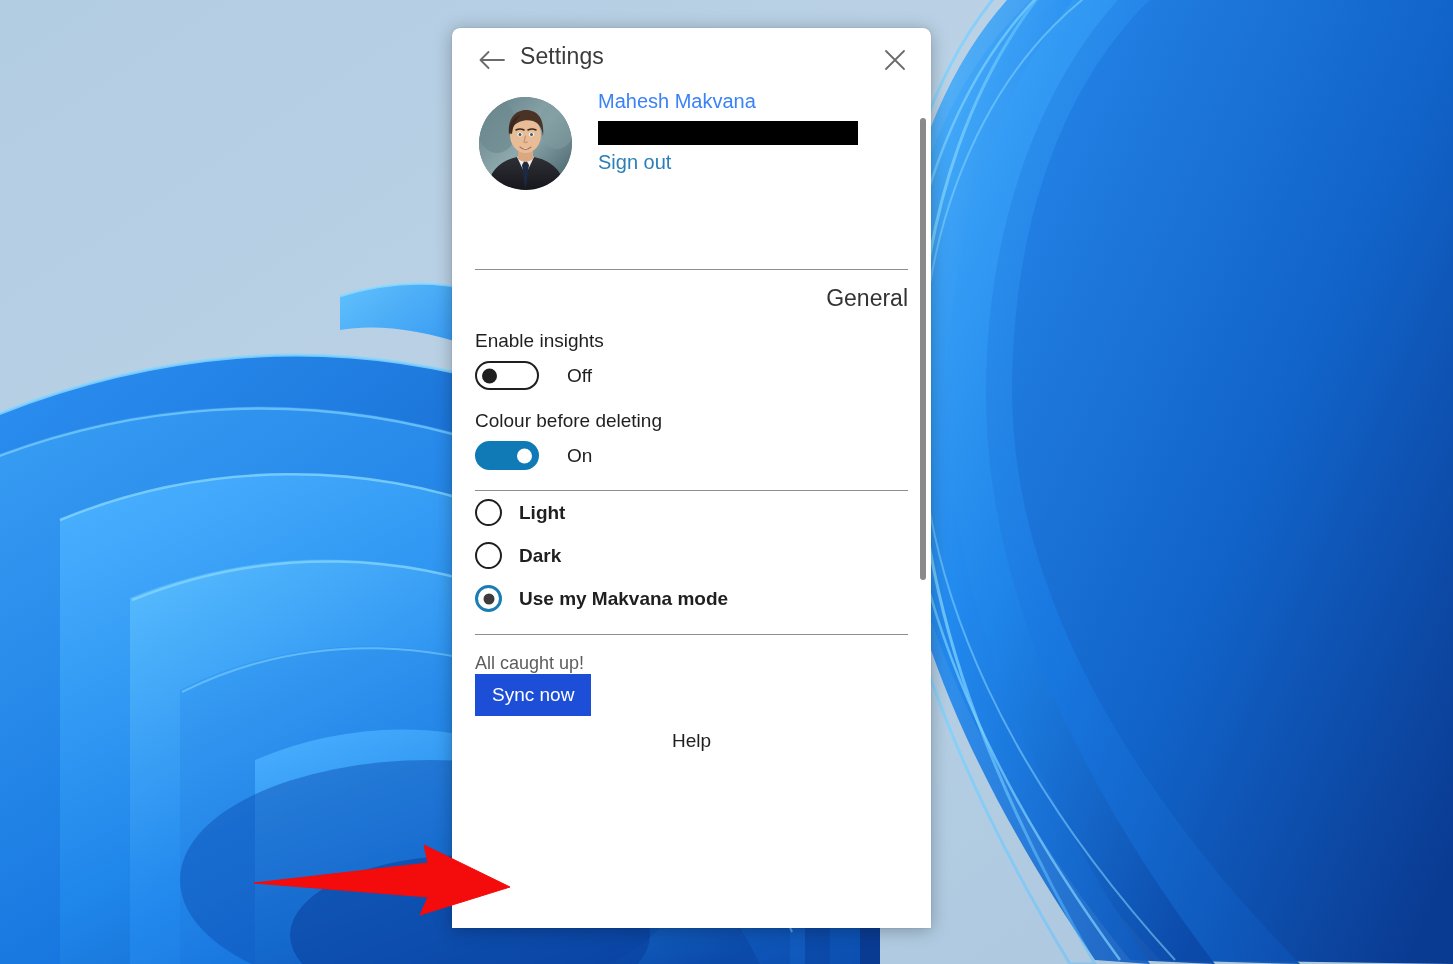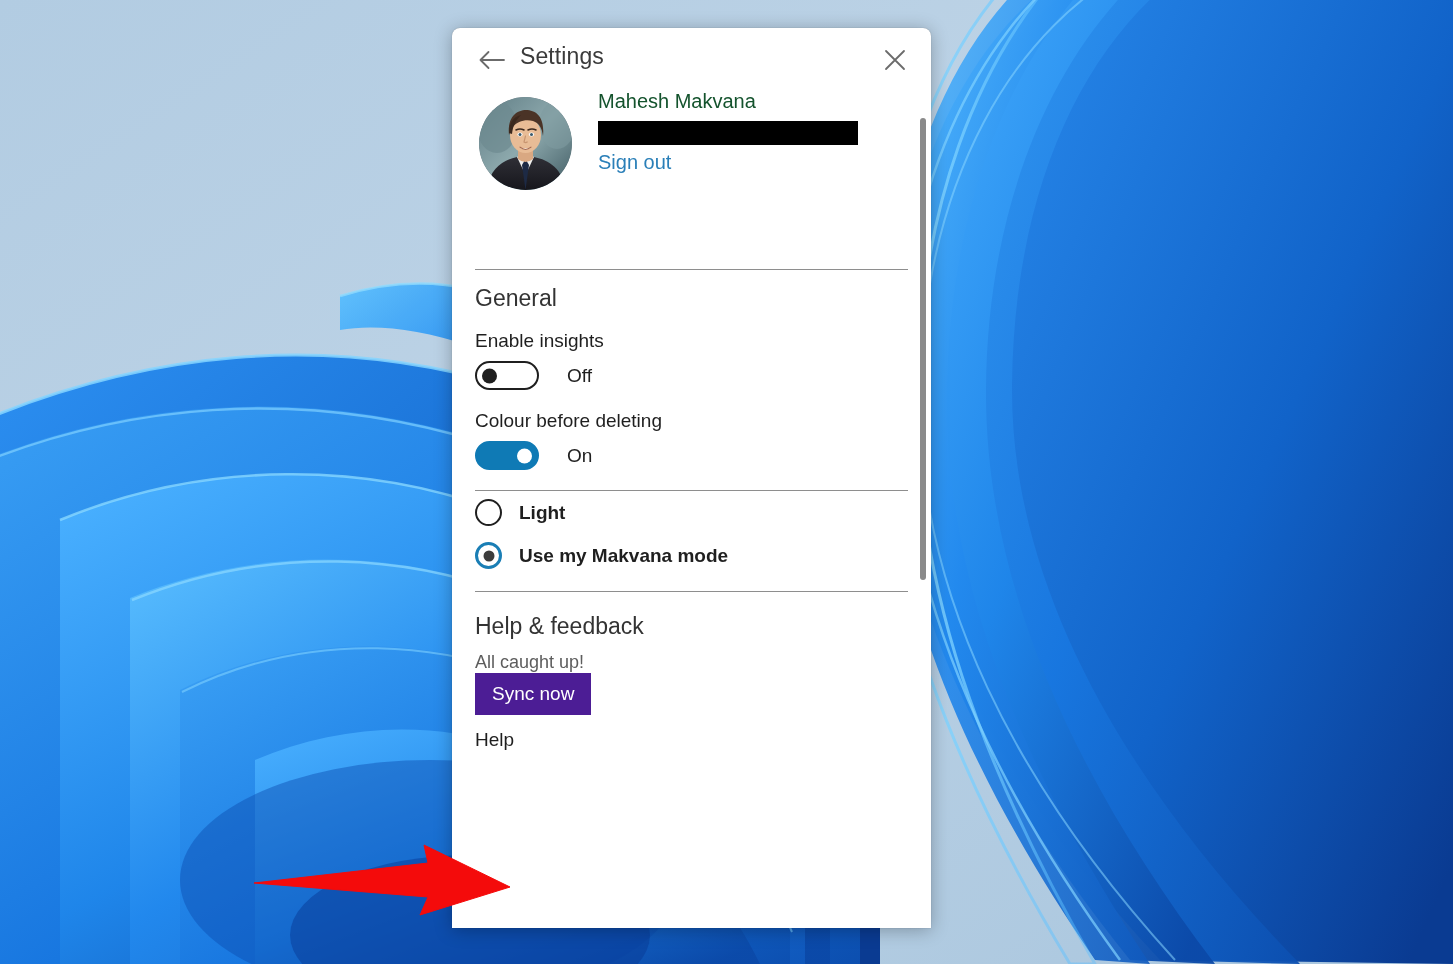--- a/index.html
+++ b/index.html
@@ -92,21 +92,21 @@
     border-radius: 50%;
     overflow: hidden;
     background: #6c7f86;
   }
   .avatar svg { display:block; width:93px; height:93px; }
   .account-name {
     position: absolute;
     left: 146px;
     top: 0px;
     font-size: 20px;
-    color: #14532d;
+    color: #3b82f6;
   }
   .redaction-bar {
     position: absolute;
     left: 146px;
     top: 31px;
     width: 260px;
     height: 24px;
     background: #000000;
   }
   .signout-link {
@@ -126,20 +126,21 @@
 
   .section {
     padding: 0 23px;
   }
   .section-title {
     font-size: 23px;
     color: #333333;
     font-weight: 400;
     margin-top: 15px;
     margin-bottom: 18px;
+    text-align: right;
   }
   .setting-label {
     font-size: 19px;
     color: #1f1f1f;
     margin-bottom: 9px;
   }
 
   
   .toggle-row {
     display: flex;
@@ -229,33 +230,34 @@
   }
 
   
   .help-status {
     font-size: 18px;
     color: #5d5d5d;
     margin-top: 12px;
   }
   .sync-btn {
     display: inline-block;
-    background: #4c1d95;
+    background: #1d4ed8;
     color: #ffffff;
     font-size: 19px;
     padding: 11px 17px 12px 17px;
     border: none;
     cursor: pointer;
     font-family: inherit;
     line-height: 1;
   }
   .cut-text {
     font-size: 19px;
     color: #1f1f1f;
     margin-top: 14px;
+    text-align: center;
   }
 
   
   .scrollbar-track {
     position: absolute;
     right: 2px;
     top: 62px;
     width: 12px;
     bottom: 0;
   }
@@ -448,30 +450,33 @@
     </div>
 
     <div class="divider" style="margin-top:12px;"></div>
 
     <div class="section" style="padding-top:8px;">
 
       <div class="radio-row">
         <div class="radio"></div>
         <div class="radio-label">Light</div>
       </div>
+      <div class="radio-row">
+        <div class="radio"></div>
+        <div class="radio-label">Dark</div>
+      </div>
       <div class="radio-row" style="margin-bottom:22px;">
         <div class="radio selected"></div>
         <div class="radio-label">Use my Makvana mode</div>
       </div>
     </div>
 
     <div class="divider"></div>
 
     <div class="section" style="padding-top:6px;">
-      <div class="section-title" style="margin-bottom:6px;">Help &amp; feedback</div>
       <div class="help-status">All caught up!</div>
       <button class="sync-btn">Sync now</button>
       <div class="cut-text">Help</div>
     </div>
 
     <div class="scrollbar-track">
       <div class="scrollbar-thumb"></div>
     </div>
   </div>
 

